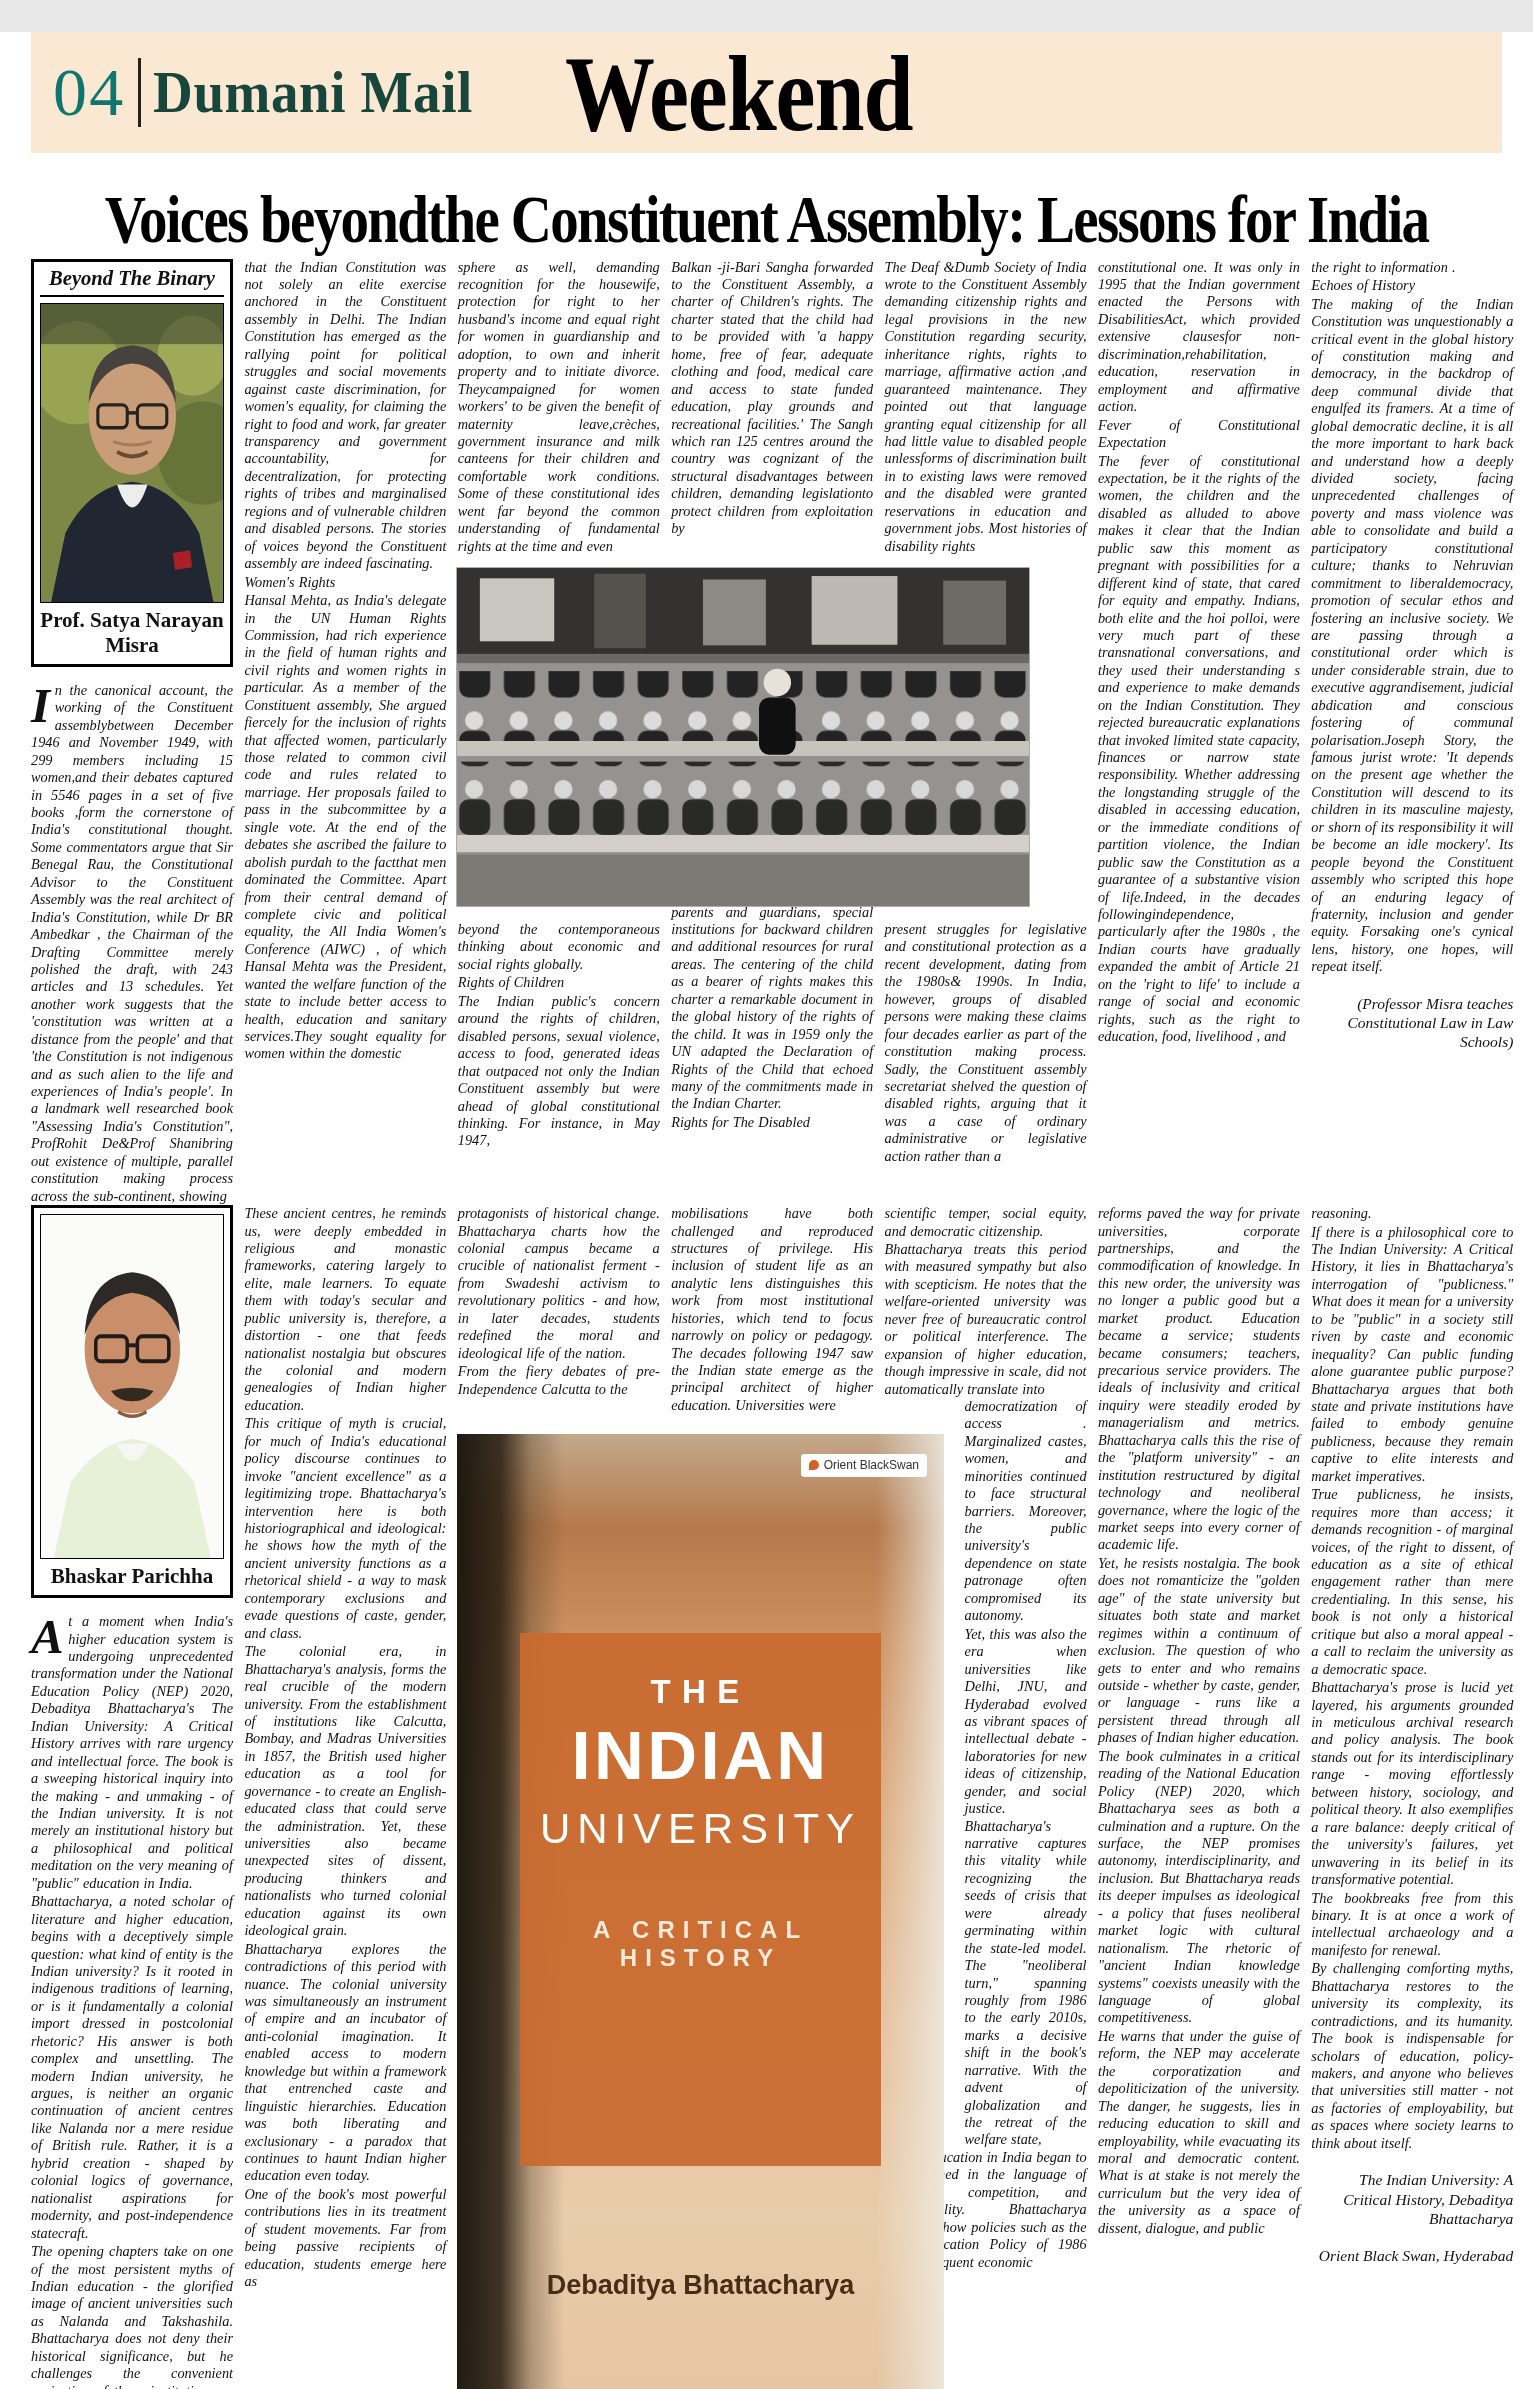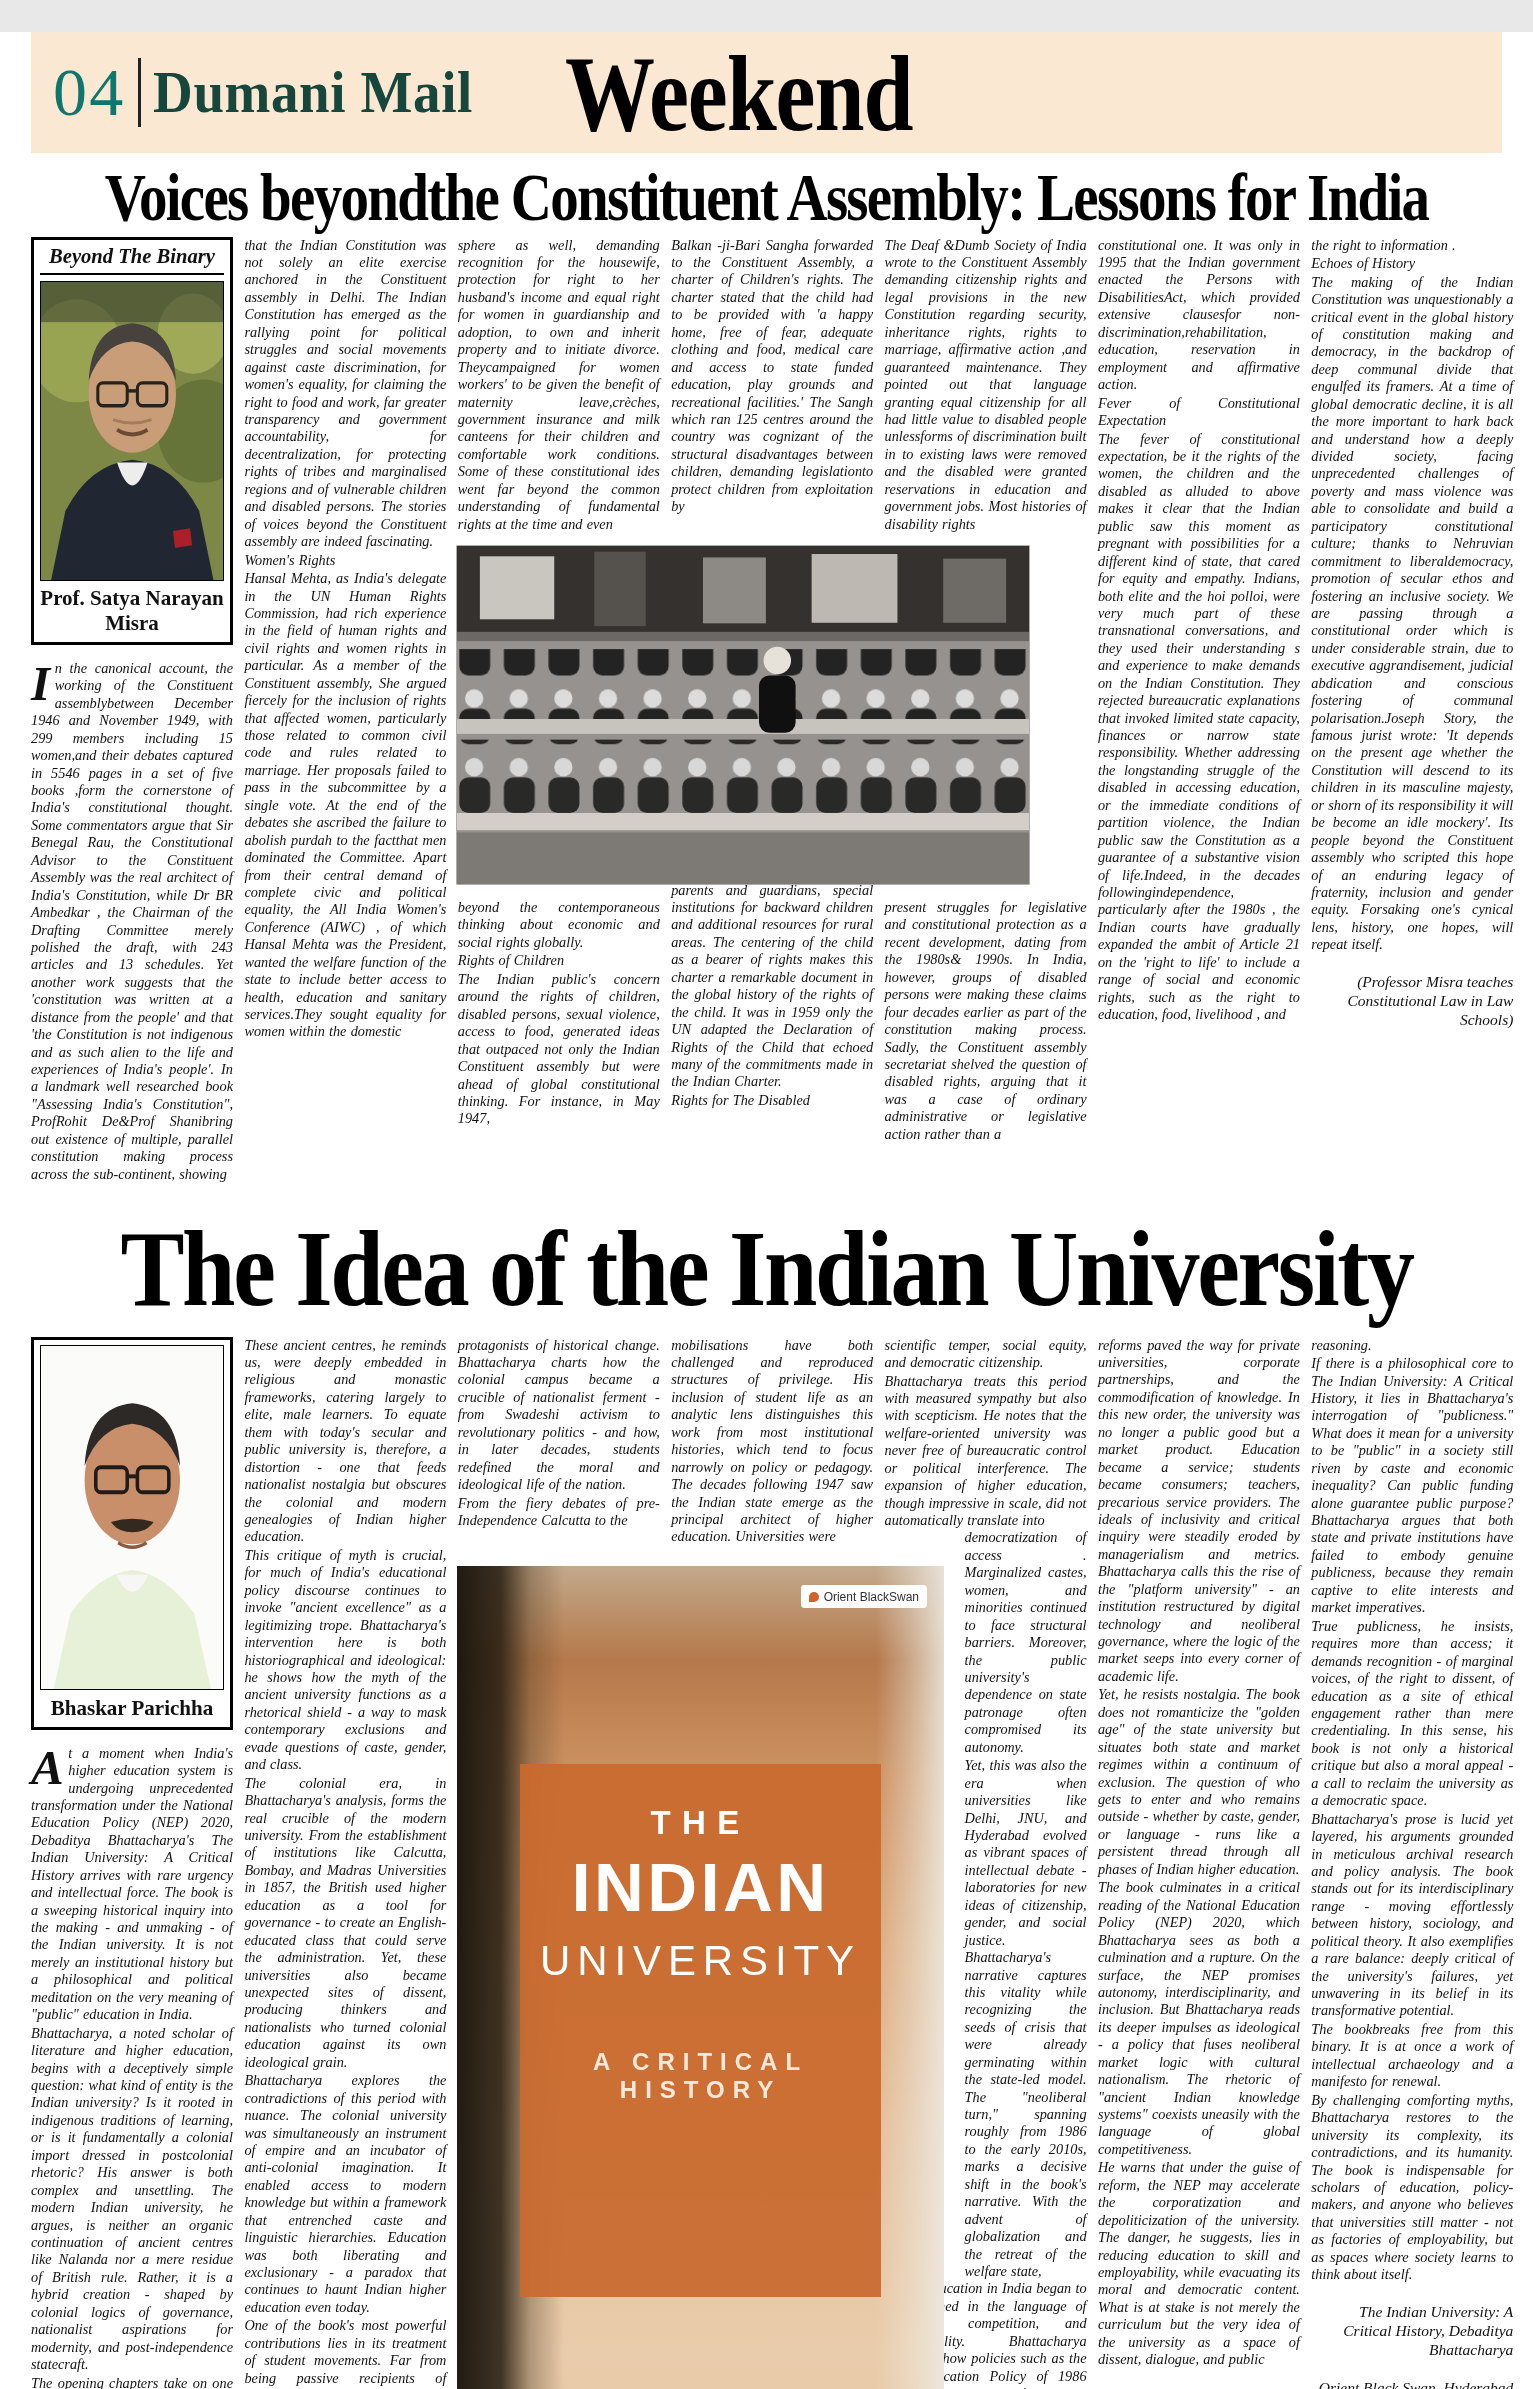--- a/index.html
+++ b/index.html
@@ -12,21 +12,21 @@
   .page-num{font-size:68px;color:#0f766e;font-weight:400;letter-spacing:2.3px;text-align:right;}
   .mast-divider{width:2.3px;height:69px;background:#222;display:inline-block;}
   .masthead{font-size:55px;font-weight:bold;color:#17473c;letter-spacing:0.6px;
             transform:scaleY(1.08);transform-origin:center;}
   .section-title{position:absolute;left:50%;top:50%;transform:translate(-58%,-50%) scaleY(1.2);
                  font-size:90px;font-weight:bold;color:#000;letter-spacing:-1.1px;}
   .dateline{position:absolute;right:40px;top:50%;transform:translateY(-50%);
             text-align:center;font-weight:bold;font-size:20.6px;line-height:1.9;}
   
   .headline{text-align:center;font-weight:bold;color:#000;margin:0;}
-  .hl1{margin-top:6px;margin-bottom:12.6px;}
+  .hl1{margin-top:28px;margin-bottom:12.6px;}
   .hl1 span{display:inline-block;font-size:57px;letter-spacing:-1.7px;transform:scaleY(1.18);transform-origin:top;}
   .hl2{margin-top:23px;margin-bottom:19.5px;}
   .hl2 span{display:inline-block;font-size:96px;letter-spacing:-2.3px;transform:scaleY(1.12);transform-origin:top;}
   
   .article{display:flex;gap:11.4px;position:relative;align-items:flex-start;}
   .col{flex:0 0 202px;width:202px;}
   .coltext p{margin:0;font-size:14.3px;line-height:1.22;text-align:justify;word-spacing:0.6px;font-style:italic;}
   .coltext p + p{margin-top:1.1px;}
   .lead > p:first-child::first-letter{float:left;font-size:49px;line-height:.78;
         font-weight:bold;padding:4.6px 4.6px 0 0;}
@@ -194,21 +194,20 @@
         <rect x="0" y="302" width="1000" height="26" fill="#c7c3bd"></rect>
         <circle cx="560" cy="200" r="24" fill="#e6e2da"></circle>
         <rect x="528" y="226" width="64" height="100" rx="18" fill="#101010"></rect>
         <rect x="0" y="338" width="1000" height="128" fill="url(#heads)" opacity="0.95"></rect>
         <rect x="0" y="466" width="1000" height="30" fill="#d3cfc8"></rect>
         <rect x="0" y="500" width="1000" height="90" fill="#7d7a76"></rect>
       </svg>
     </div>
   </section>
 
-  <h1 class="headline hl2"><span>The Idea of the Indian University</span></h1>
 
   <section class="article a2">
     <div class="col">
       <div class="author-card">
         <div class="portrait p2">
           <svg viewBox="0 0 360 600" preserveAspectRatio="none">
             <rect width="360" height="600" fill="#fbfbf9"></rect>
             <path d="M25,600 L58,468 Q115,398 180,392 Q245,398 302,468 L335,600 Z" fill="#e7f1d8"></path>
             <path d="M148,400 Q180,460 212,400 Z" fill="#f6f6f4"></path>
             <ellipse cx="180" cy="235" rx="94" ry="112" fill="#c98e6a"></ellipse>

